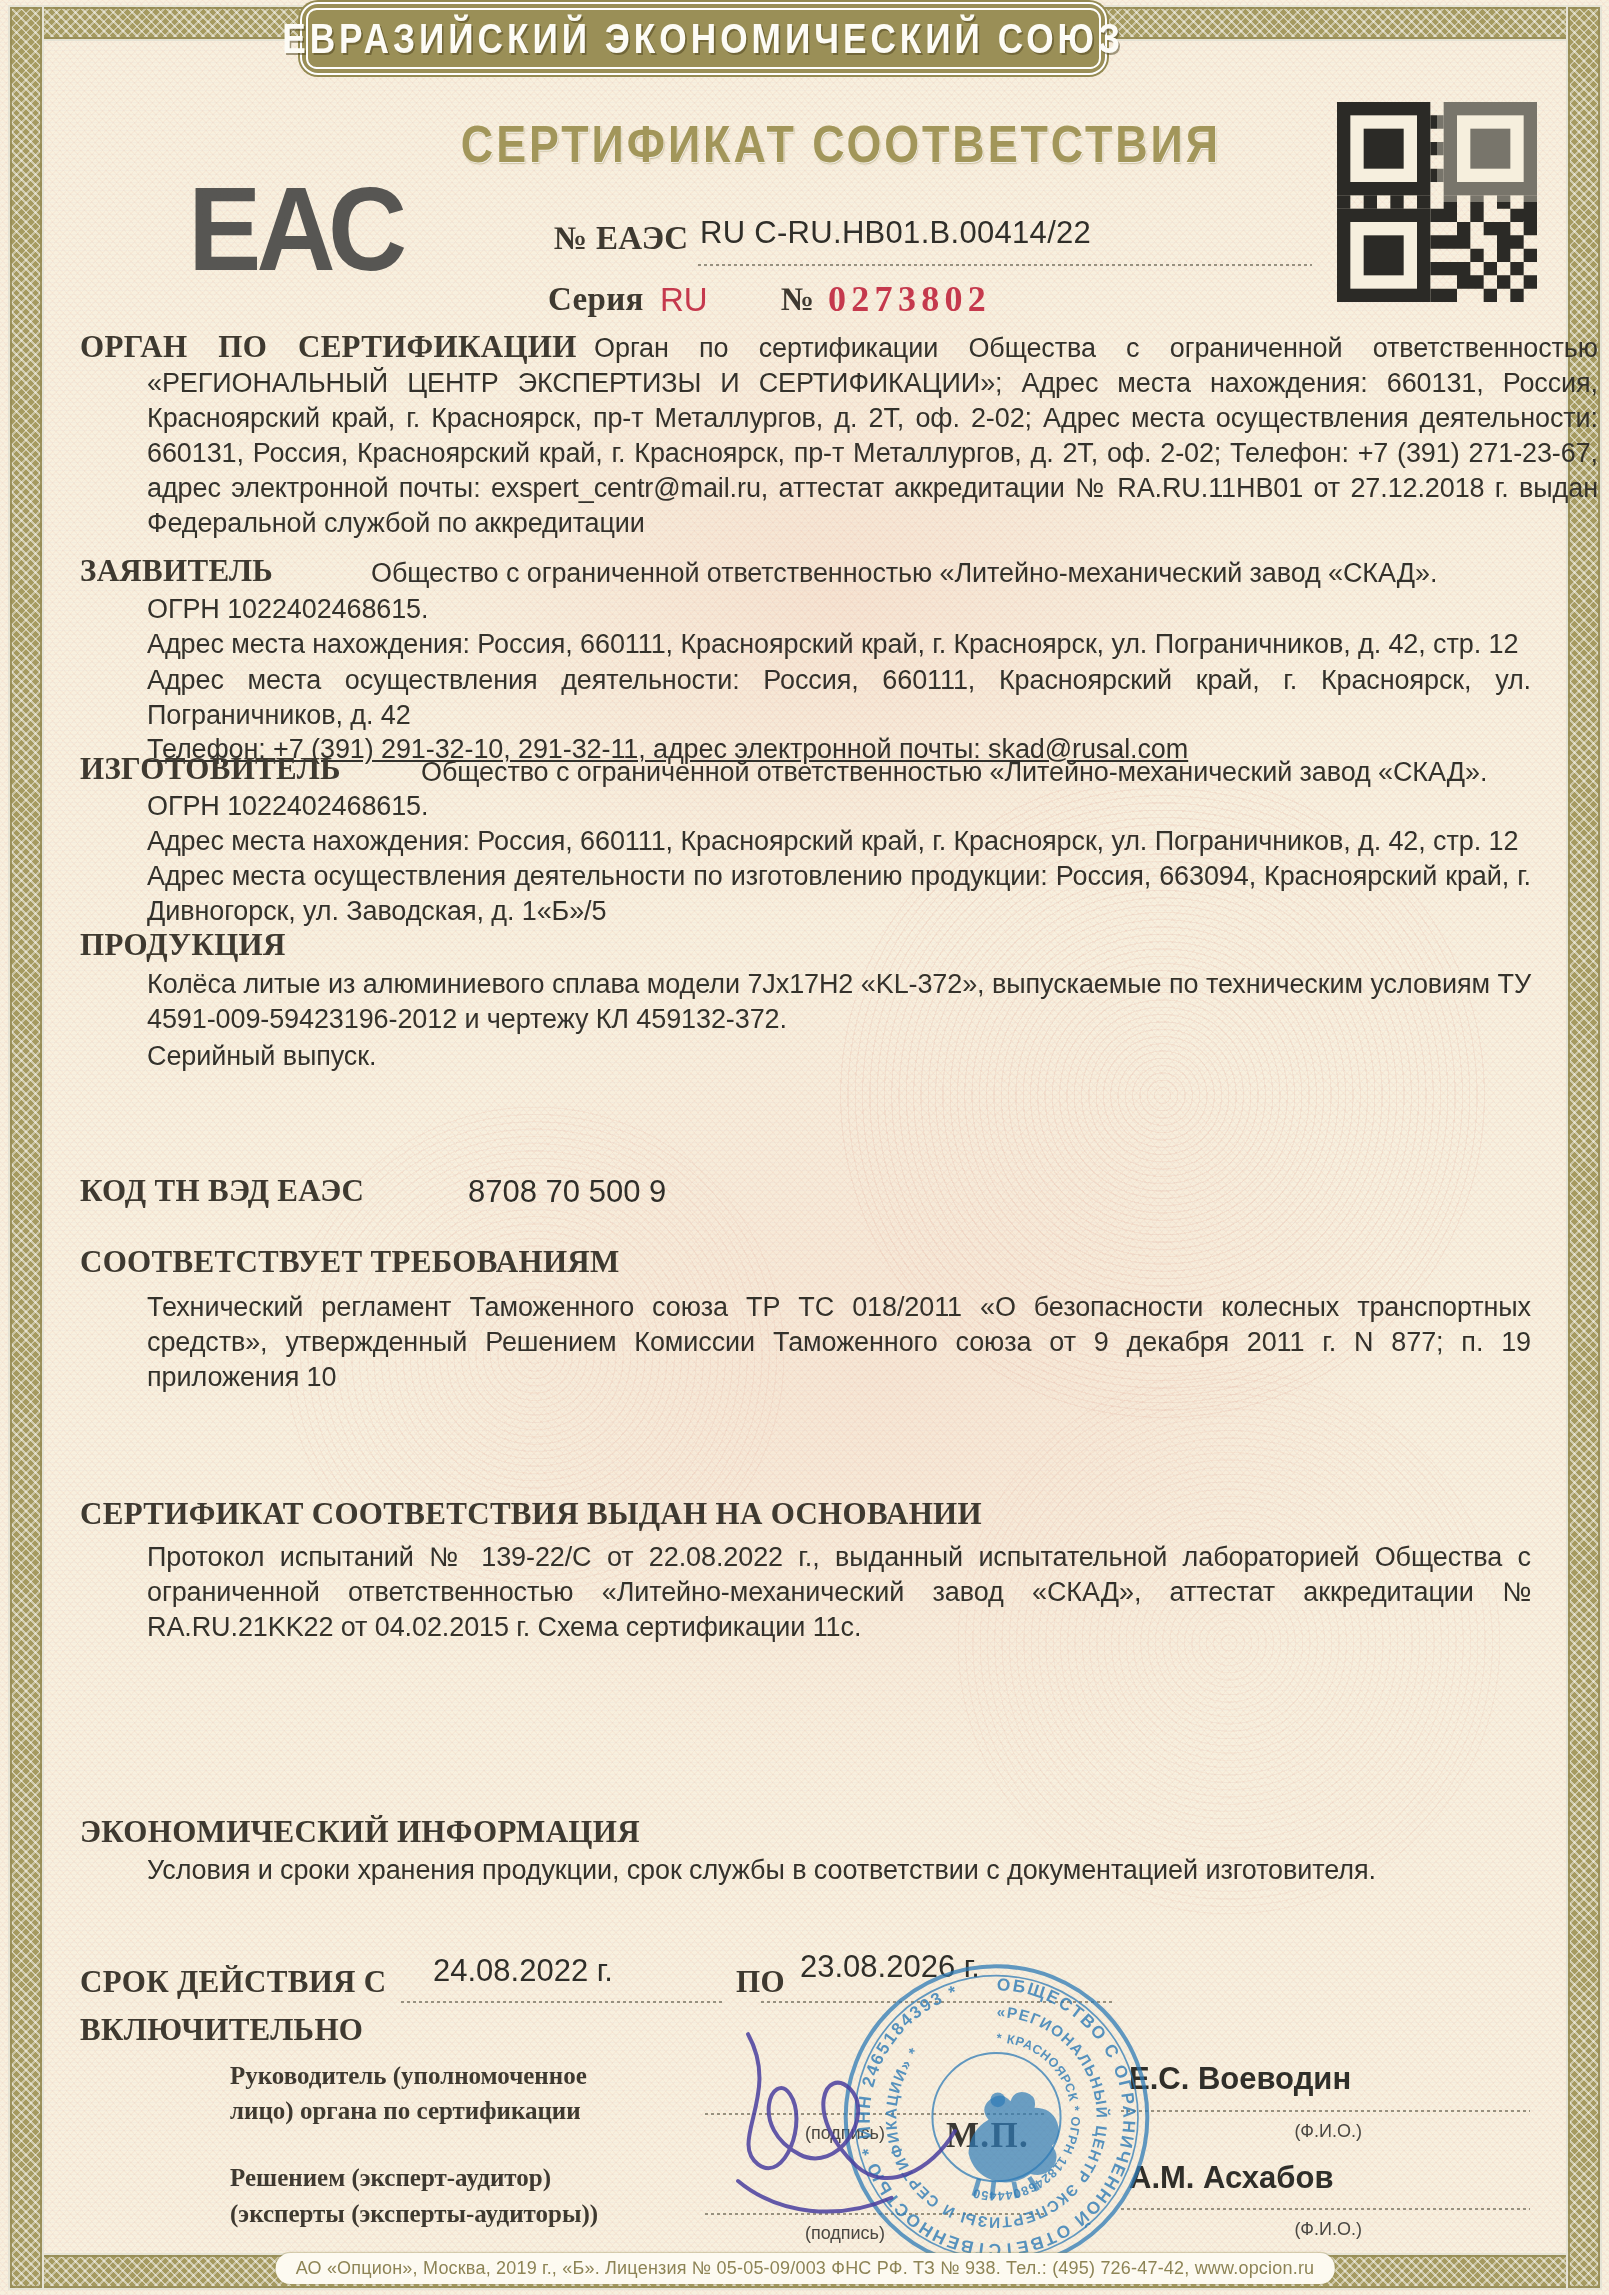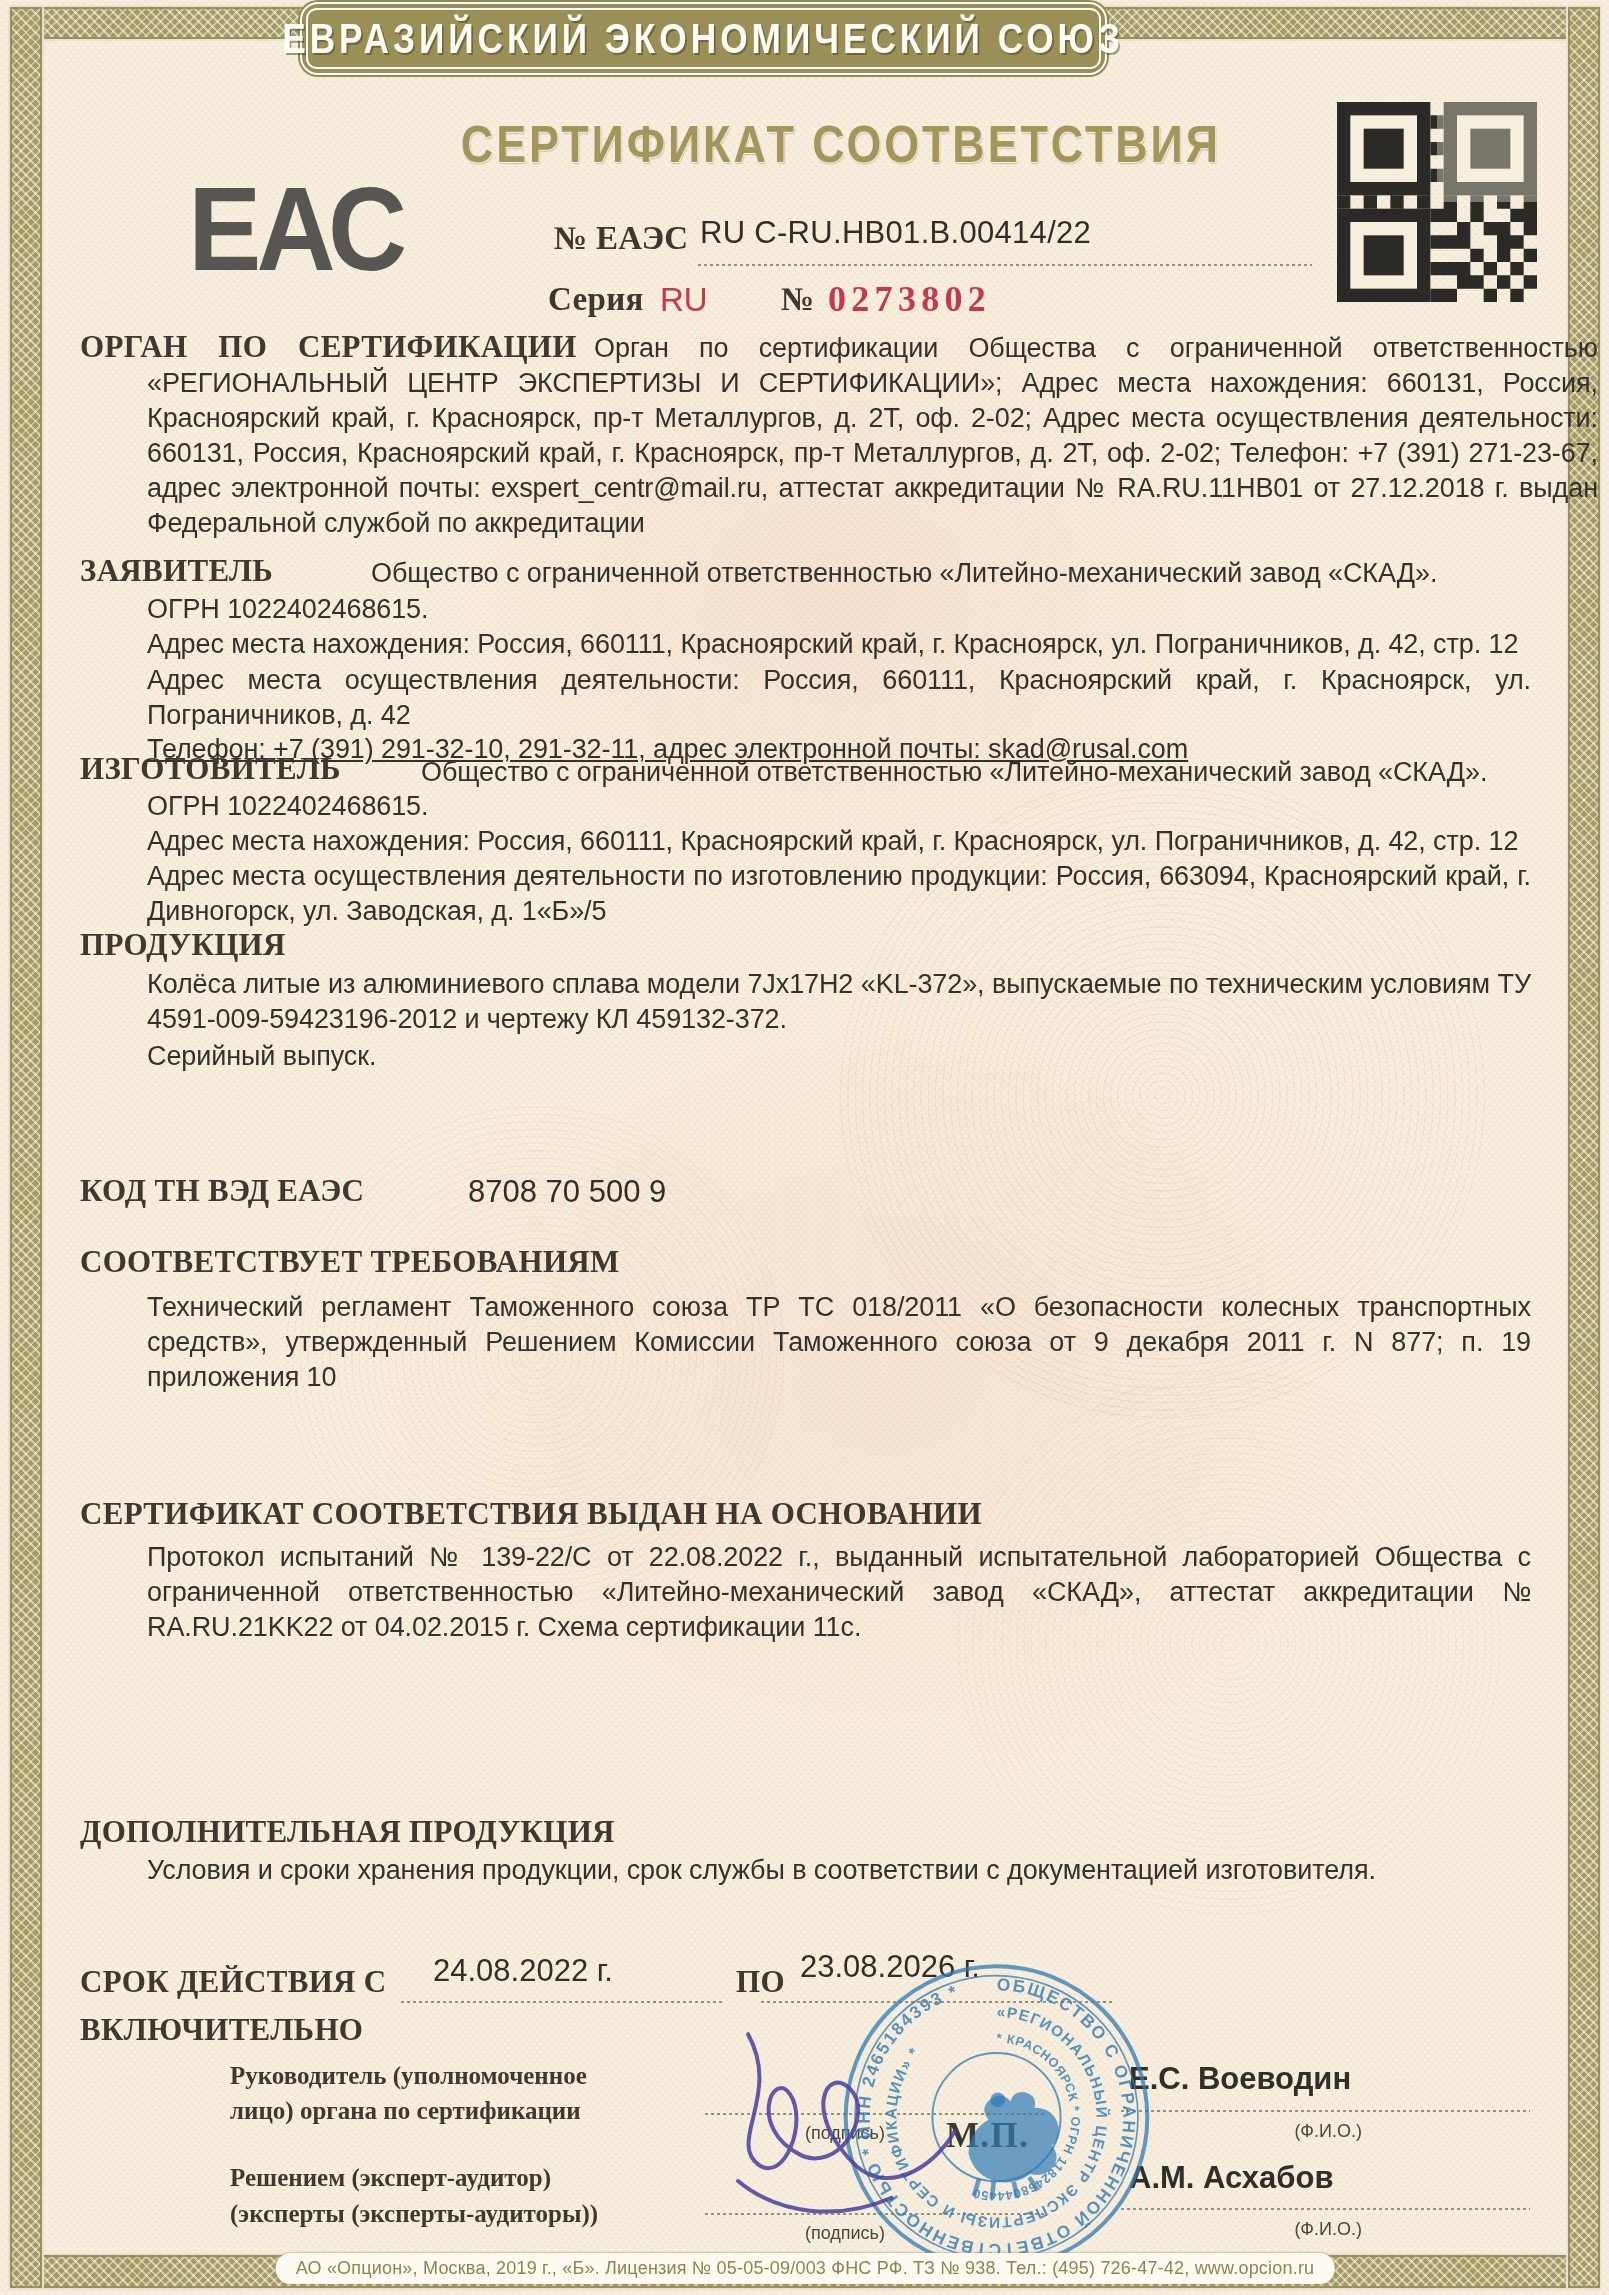--- a/index.html
+++ b/index.html
@@ -140,21 +140,21 @@
 
   <div class="abs hdr" style="left:80px;top:1173px;">КОД ТН ВЭД ЕАЭС</div>
   <div class="abs val" style="left:468px;top:1174px;font-size:31px;">8708 70 500 9</div>
 
   <div class="abs hdr" style="left:80px;top:1244px;">СООТВЕТСТВУЕТ ТРЕБОВАНИЯМ</div>
   <div class="abs body40 just" style="left:147px;top:1290px;width:1384px;">Технический регламент Таможенного союза ТР ТС 018/2011 «О безопасности колесных транспортных средств», утвержденный Решением Комиссии Таможенного союза от 9 декабря 2011 г. N 877; п. 19 приложения 10</div>
 
   <div class="abs hdr" style="left:80px;top:1496px;">СЕРТИФИКАТ СООТВЕТСТВИЯ  ВЫДАН НА ОСНОВАНИИ</div>
   <div class="abs body40 just" style="left:147px;top:1540px;width:1384px;">Протокол испытаний № 139-22/С от 22.08.2022 г., выданный испытательной лабораторией Общества с ограниченной ответственностью «Литейно-механический завод «СКАД», аттестат аккредитации № RA.RU.21KK22 от 04.02.2015 г. Схема сертификации 11с.</div>
 
-  <div class="abs hdr" style="left:80px;top:1814px;">ДОПОЛНИТЕЛЬНАЯ ПРОДУКЦИЯ</div>
+  <div class="abs hdr" style="left:80px;top:1814px;">ЭКОНОМИЧЕСКИЙ ИНФОРМАЦИЯ</div>
   <div class="abs body40 just" style="left:147px;top:1853px;width:1384px;">Условия и сроки хранения продукции, срок службы в соответствии с документацией изготовителя.</div>
 
   <div class="abs hdr" style="left:80px;top:1964px;">СРОК ДЕЙСТВИЯ С</div>
   <div class="abs val" style="left:433px;top:1953px;font-size:31px;">24.08.2022 г.</div>
   <div class="mline" style="left:401px;top:2001px;width:324px;"></div>
   <div class="abs hdr" style="left:736px;top:1964px;">ПО</div>
   <div class="abs val" style="left:800px;top:1949px;font-size:31px;">23.08.2026 г.</div>
   <div class="mline" style="left:761px;top:2001px;width:351px;"></div>
   <div class="abs hdr" style="left:80px;top:2012px;">ВКЛЮЧИТЕЛЬНО</div>
 

